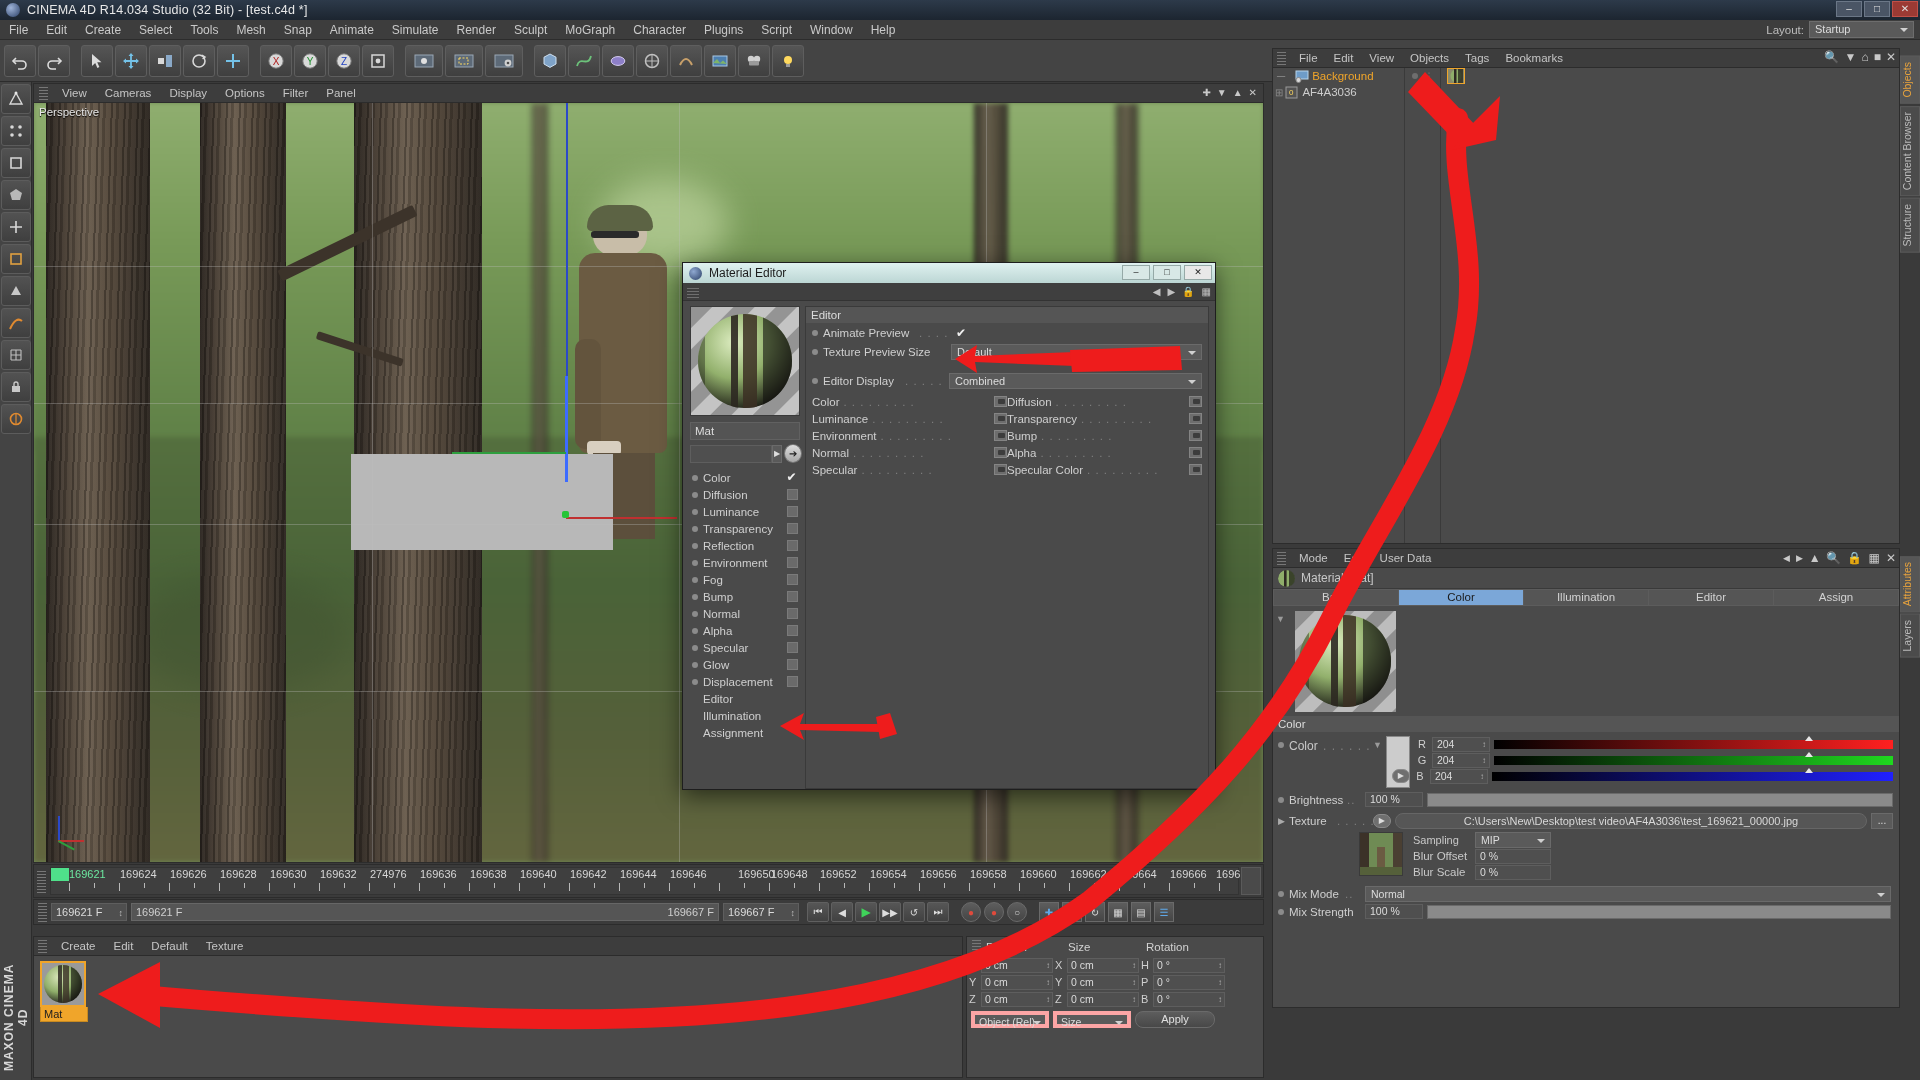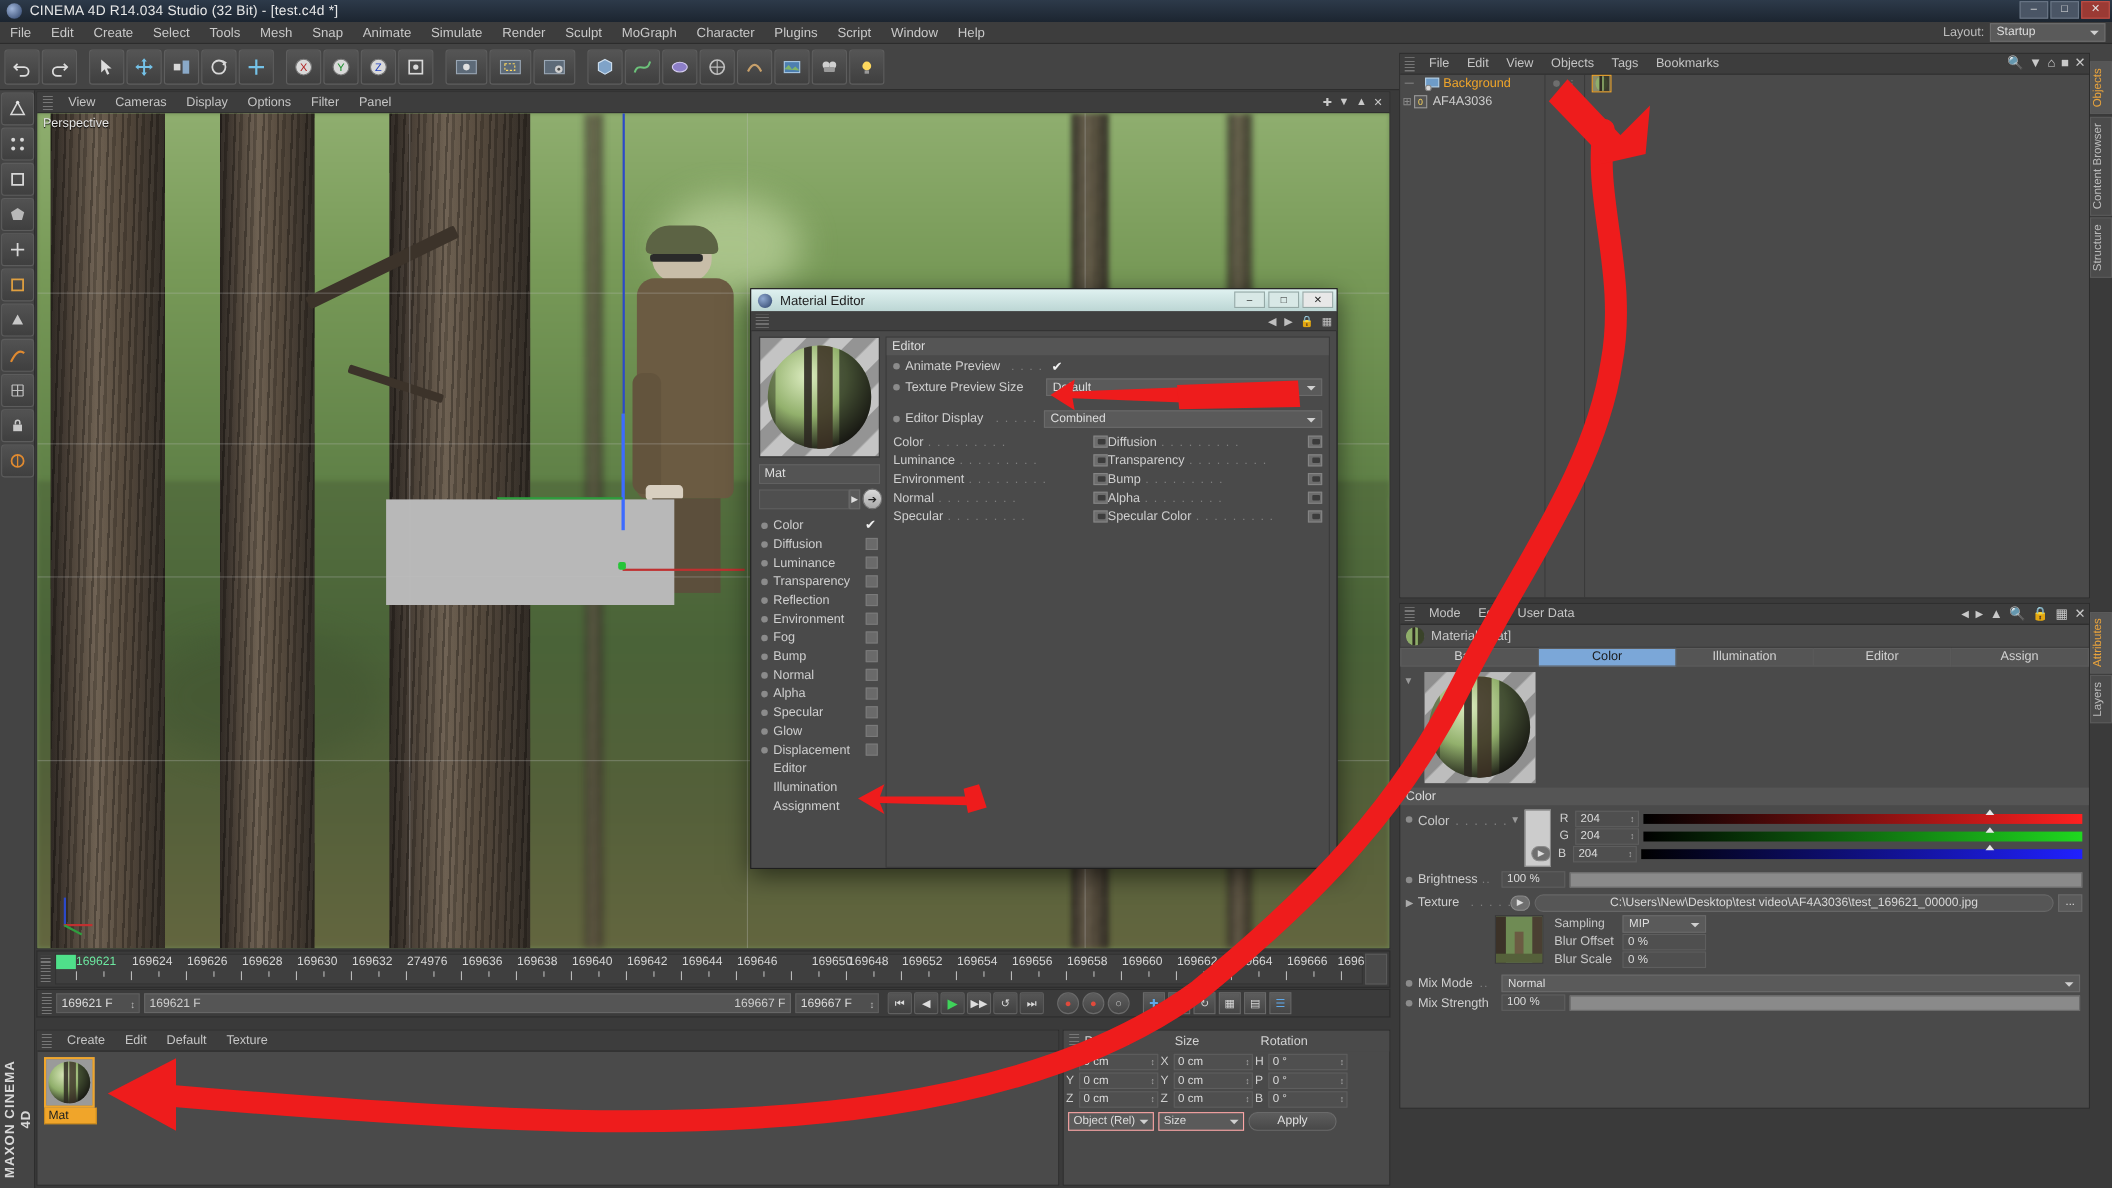--- a/index.html
+++ b/index.html
@@ -146,21 +146,21 @@
   .co-head { height:19px; display:flex; align-items:center; background:#4a4a4a; }
   .co-head .grip { width:9px; height:13px; margin:0 5px;
     background-image:repeating-linear-gradient(0deg,#777 0 1px,transparent 1px 3px); }
   .co-head .h { font-size:11.5px; color:#d2d2d2; }
   .co-row { display:flex; align-items:center; height:16px; margin:1px 0 1px 2px; gap:2px; }
   .co-ax { width:10px; font-size:11px; color:#cfcfcf; }
   .co-in { width:72px; height:15px; background:#4f4f4f; border:1px solid #5e5e5e;
     font-size:10.5px; color:#dcdcdc; line-height:13px; padding-left:3px; position:relative; }
   .co-in:after { content:"\2195"; position:absolute; right:2px; top:0; font-size:8px; color:#aaa; }
   .co-foot { display:flex; gap:4px; padding:3px 0 0 4px; align-items:center; }
-  .co-dd { width:78px; height:17px; background:#5a5a5a; border:1px solid #fca5a5;
+  .co-dd { width:78px; height:17px; background:#5a5a5a; border:4px solid #fca5a5;
     font-size:10.5px; color:#dcdcdc; line-height:15px; padding-left:4px; position:relative; }
   .co-dd:after { content:""; position:absolute; right:4px; top:6px;
     border-left:4px solid transparent; border-right:4px solid transparent; border-top:4px solid #d0d0d0; }
   .co-apply { width:80px; height:17px; background:linear-gradient(180deg,#5d5d5d,#484848);
     border:1px solid #6a6a6a; border-radius:8px; font-size:11px; color:#e0e0e0;
     text-align:center; line-height:15px; }
 
   
   .objmgr { position:absolute; left:1272px; top:48px; width:628px; height:496px;
     background:#4a4a4a; border:1px solid #2c2c2c; }

